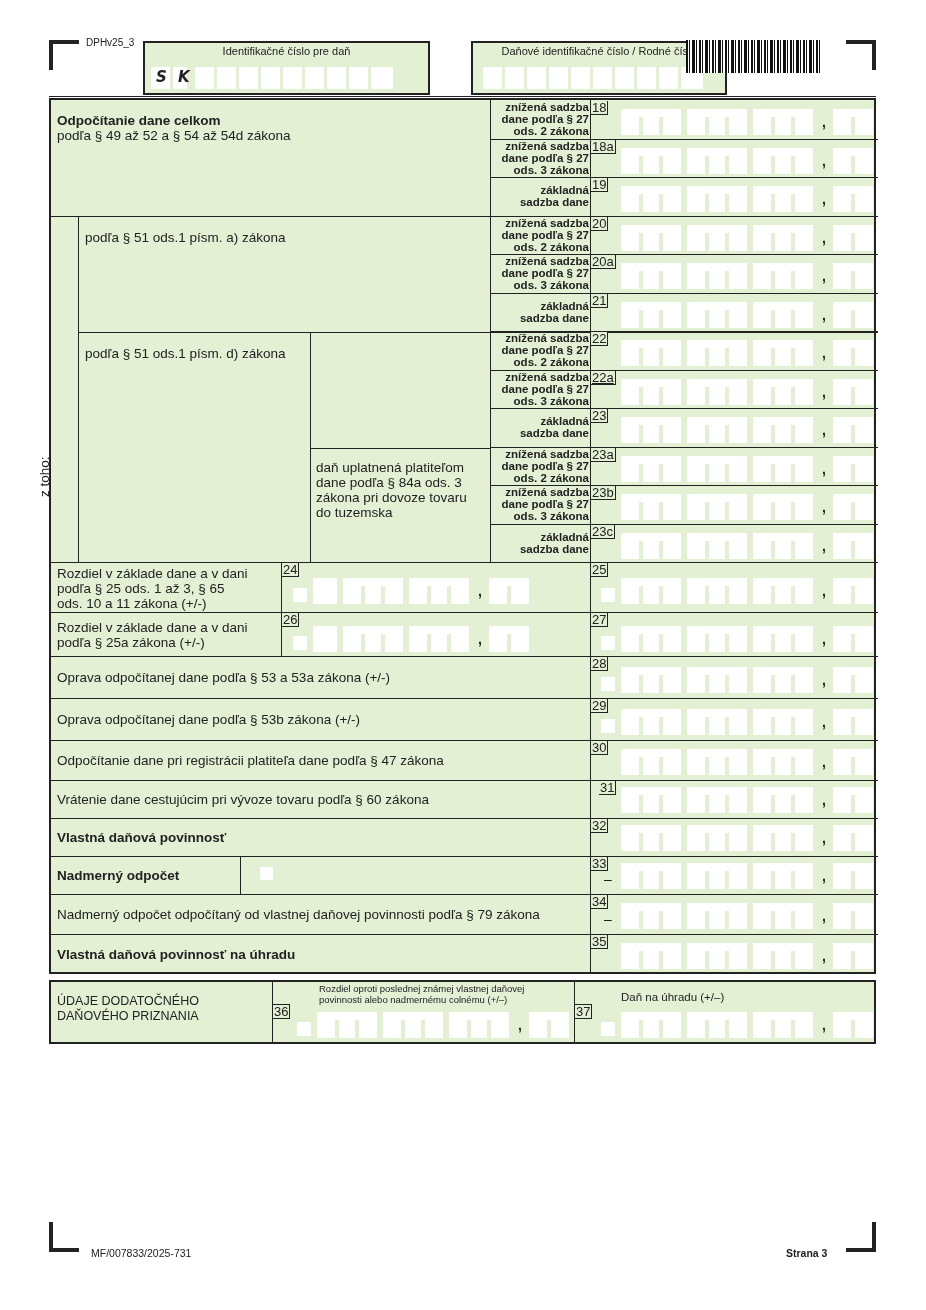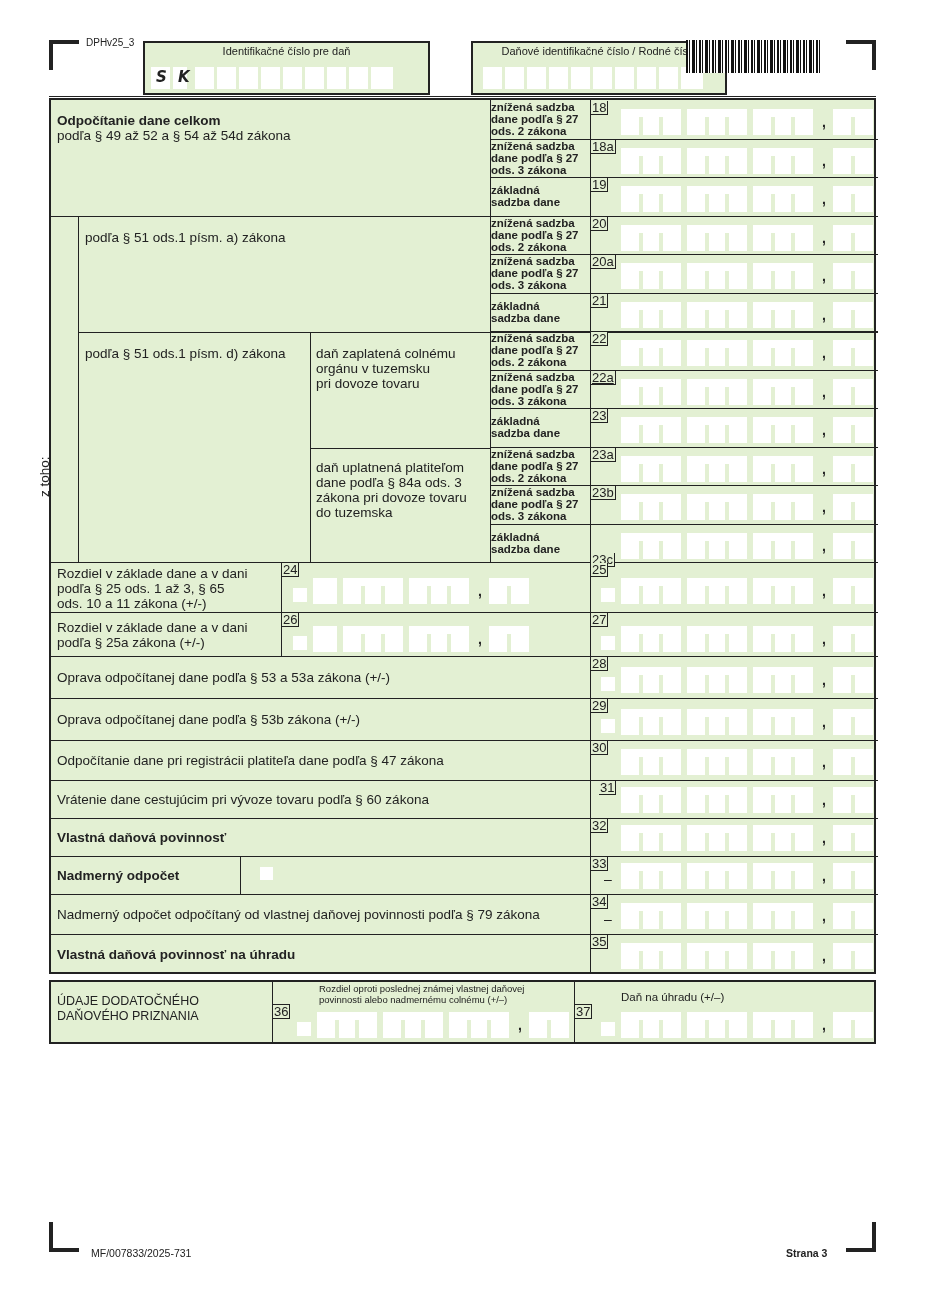--- a/index.html
+++ b/index.html
@@ -16,21 +16,21 @@
   .idcells { position: absolute; bottom: 4px; left: 6px; display: flex; gap: 0; }
   .idcell { width: 22px; height: 22px; background: #fff; border-right: 3px solid #e3f0d3; position: relative; }
   .idcell.big { border-right: 8px solid #e3f0d3; }
   .idcell span { font-family: "DejaVu Sans", sans-serif; font-style: italic; font-weight: bold; font-size: 15px; position: absolute; left: 5px; top: 1px; }
   .barcode { position: absolute; left: 686px; top: 40px; width: 136px; height: 33px;
     background: repeating-linear-gradient(90deg, #111 0 2px, #fff 2px 3px, #111 3px 4px, #fff 4px 6px, #111 6px 9px, #fff 9px 10px, #111 10px 11px, #fff 11px 13px); }
 
   .main { position: absolute; left: 49px; top: 98px; width: 827px; height: 876px; border: 2px solid #222; background: #e3f0d3; }
   .lbl { font-size: 13.5px; line-height: 15px; }
   .bold { font-weight: bold; }
-  .rate { position: absolute; font-weight: bold; font-size: 11.5px; line-height: 12px; text-align: left; }
+  .rate { position: absolute; font-weight: bold; font-size: 11.5px; line-height: 12px; text-align: right; }
   .num { position: absolute; font-size: 13px; line-height: 13px; border: 1px solid #222; border-top: none; border-left: none; padding: 0 1px; background: #e3f0d3; }
   .field { position: absolute; height: 26px; display: flex; align-items: flex-end; }
   .grp { display: flex; height: 26px; background: #fff; margin-right: 6px; }
   .grp .d { width: 20px; height: 26px; background: #fff; position: relative; }
   .grp .d + .d::before { content: ""; position: absolute; left: -2px; top: 8px; width: 4px; height: 18px; background: #e3f0d3; }
   .comma { width: 10px; font-weight: bold; font-size: 14px; line-height: 26px; text-align: center; margin-right: 4px; }
   .sign { width: 14px; height: 14px; background: #fff; margin-right: 6px; align-self: flex-end; margin-bottom: 2px; }
   .dash { width: 14px; font-size: 14px; margin-right: 6px; text-align: center; line-height: 20px; }
   .footer-text { position: absolute; font-size: 10.5px; }
   .hline { position: absolute; height: 0; border-top: 1.5px solid #222; }
@@ -95,25 +95,20 @@
     <div>podľa § 49 až 52 a § 54 až 54d zákona</div>
   </div>
 
   <div class="abs" style="left:0;top:117px;width:28px;height:345px;border-right:1.5px solid #222;">
     <div class="abs lbl" style="left:-14px;top:280px;transform:rotate(-90deg);transform-origin:left top;white-space:nowrap;">z toho:</div>
   </div>
 
   <div class="abs lbl" style="left:34px;top:130px;">podľa § 51 ods.1 písm. a) zákona</div>
   <div class="abs lbl" style="left:34px;top:246px;">podľa § 51 ods.1 písm. d) zákona</div>
 
-  <div class="abs lbl" style="left:265px;top:246px;">
-    <div>daň zaplatená colnému</div>
-    <div>orgánu v tuzemsku</div>
-    <div>pri dovoze tovaru</div>
-  </div>
   <div class="abs lbl" style="left:265px;top:360px;">
     <div>daň uplatnená platiteľom</div>
     <div>dane podľa § 84a ods. 3</div>
     <div>zákona pri dovoze tovaru</div>
     <div>do tuzemska</div>
   </div>
 
   <div class="hline" style="left:0;top:116px;width:827px;"></div>
   <div class="hline" style="left:28px;top:232px;width:799px;"></div>
   <div class="hline" style="left:259px;top:348px;width:180px;"></div>
@@ -446,21 +441,21 @@
         <div class="grp">
           <div class="d"></div>
           <div class="d"></div>
         </div>
       </div>
       <div class="hline" style="left:439px;top:423.5px;width:388px;"></div>
       <div class="rate" style="left:440px;top:430.5px;width:98px;">
         <div>základná</div>
         <div>sadzba dane</div>
       </div>
-      <div class="num" style="left:540px;top:424.5px;margin-top:28px;">23c</div>
+      <div class="num" style="left:540px;top:424.5px;">23c</div>
       <div class="field" style="left:550px;top:432.5px;">
         <div style="width:20px"></div>
         <div class="grp">
           <div class="d"></div>
           <div class="d"></div>
           <div class="d"></div>
         </div>
         <div class="grp">
           <div class="d"></div>
           <div class="d"></div>

